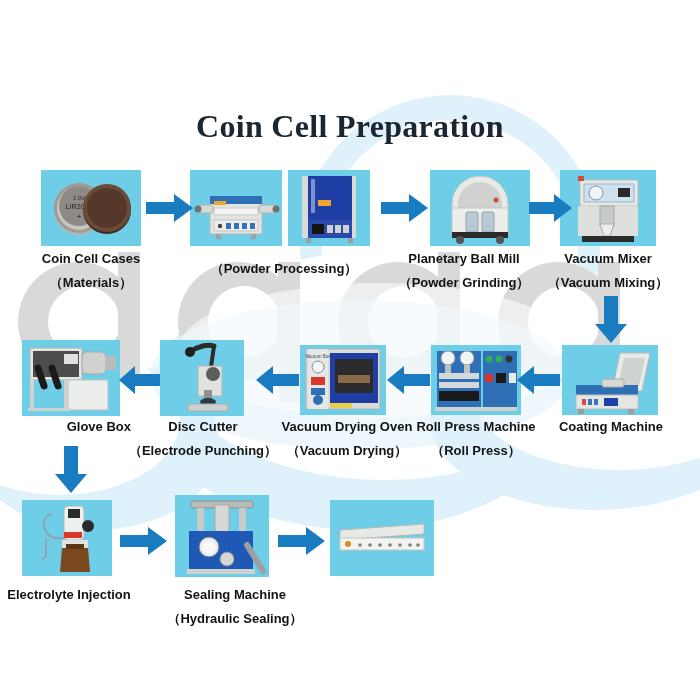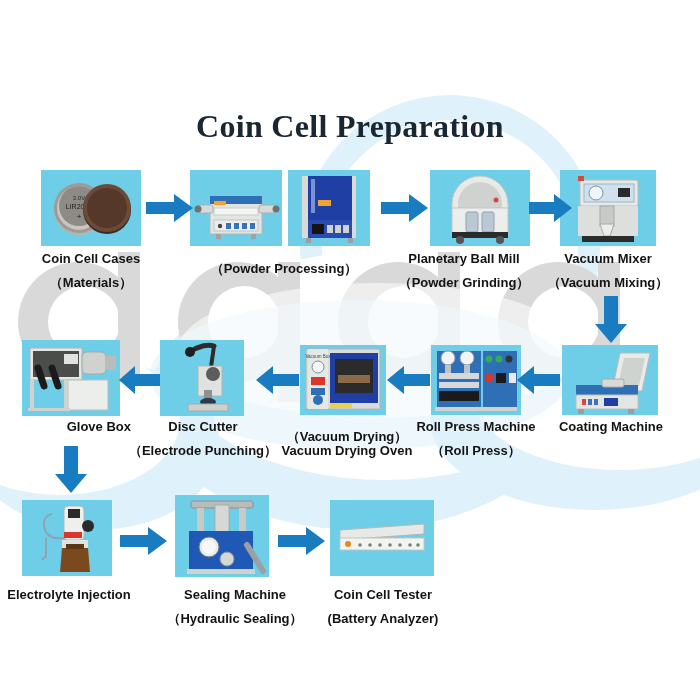--- a/index.html
+++ b/index.html
@@ -297,22 +297,22 @@
         <rect x="11" y="43" width="14" height="7" fill="#2f6fb5"></rect>
         <circle cx="18" cy="55" r="5" fill="#2f6fb5"></circle>
         <rect x="30" y="8" width="48" height="50" fill="#1f3fa5"></rect>
         <rect x="35" y="14" width="38" height="34" fill="#2b2b2b"></rect>
         <rect x="38" y="30" width="32" height="8" fill="#8b6a4a"></rect>
         <rect x="30" y="58" width="22" height="5" fill="#e8d24a"></rect>
       </svg>
     </div>
   </div>
   <div class="cap-wrap" style="left:272px;top:420px;width:150px;">
+    <div class="cap-line">Vacuum Drying Oven</div>
     <div class="cap-line sub">（Vacuum Drying）</div>
-    <div class="cap-line">Vacuum Drying Oven</div>
   </div>
 
   <div class="arrow" style="left:255px;top:365px;">
     <svg width="44" height="30" viewBox="0 0 44 30">
       <polygon points="44,9 18,9 18,1 1,15 18,29 18,21 44,21" fill="#1a7cc0"></polygon>
     </svg>
   </div>
 
   <div class="node" style="left:160px;top:340px;width:84px;height:76px;">
     <div class="thumb" style="width:84px;height:76px;">
@@ -427,18 +427,14 @@
         <circle cx="30" cy="45" r="1.8" fill="#7b7e7b"></circle>
         <circle cx="40" cy="45" r="1.8" fill="#7b7e7b"></circle>
         <circle cx="50" cy="45" r="1.8" fill="#7b7e7b"></circle>
         <circle cx="60" cy="45" r="1.8" fill="#7b7e7b"></circle>
         <circle cx="70" cy="45" r="1.8" fill="#7b7e7b"></circle>
         <circle cx="80" cy="45" r="1.8" fill="#7b7e7b"></circle>
         <circle cx="88" cy="45" r="1.8" fill="#7b7e7b"></circle>
       </svg>
     </div>
   </div>
-  <div class="cap-wrap" style="left:310px;top:588px;width:146px;">
-    <div class="cap-line">Coin Cell Tester</div>
-    <div class="cap-line sub">(Battery Analyzer)</div>
-  </div>
 
 </div>
 
 </body></html>

